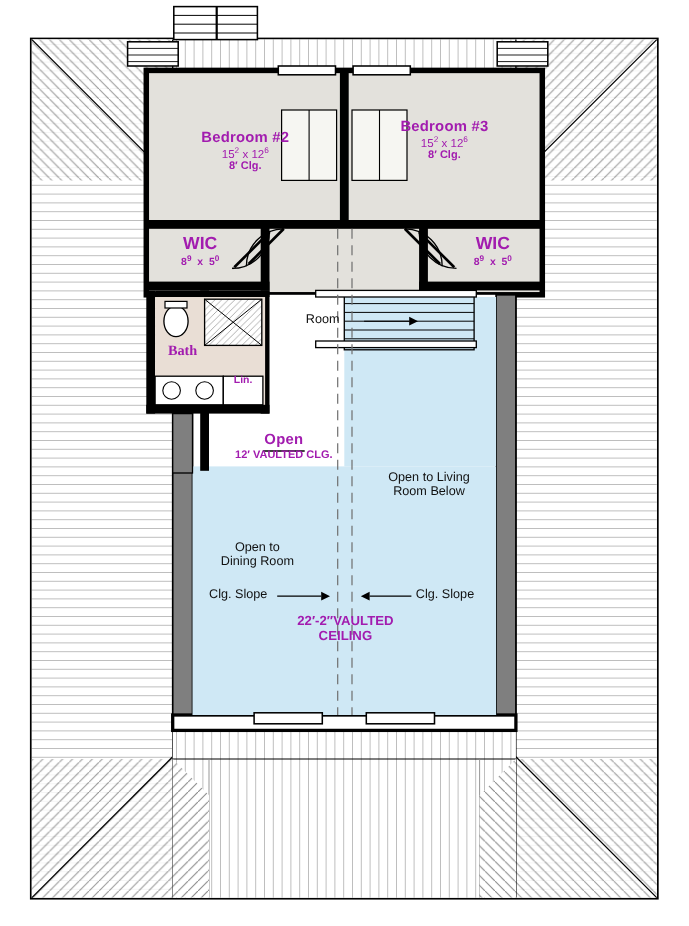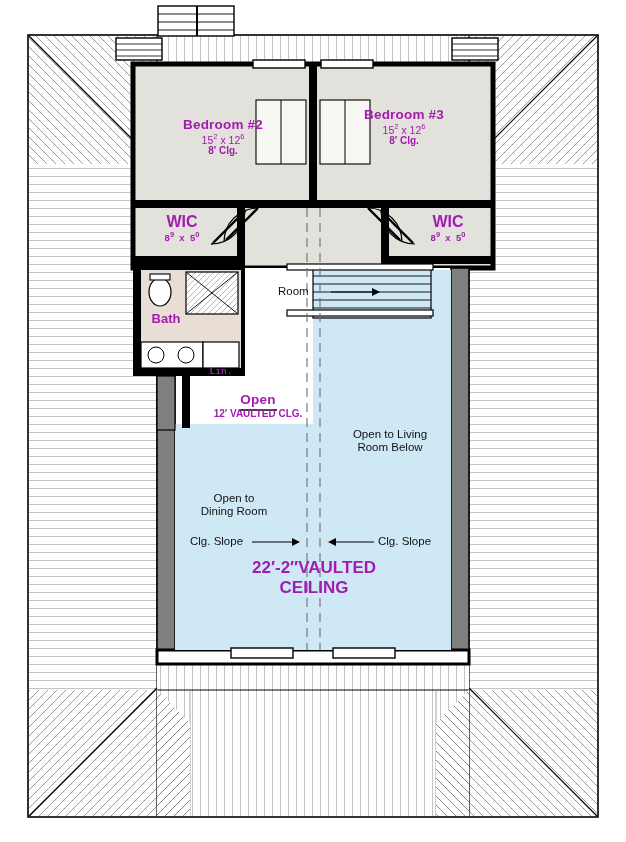--- a/index.html
+++ b/index.html
@@ -50,21 +50,21 @@
   .tiny {
     font-size: 9.5px;
     font-weight: bold;
   }
   .note {
     font-size: 11.5px;
     font-weight: normal;
     color: #111;
   }
   .note-bold {
-    font-size: 17px;
+    font-size: 12px;
     font-weight: bold;
   }
   .sup {
     font-size: 7.5px;
     vertical-align: super;
   }
   .ctr {
     transform: translateX(-50%);
   }
 </style>
@@ -312,23 +312,23 @@
 
 <div class="label ctr" style="left:448px; top:213px;">
   <div class="small-name">WIC</div>
   <div class="tiny">
     <span>8</span><span class="sup">9</span>
     &nbsp;<span>x</span>&nbsp;
     <span>5</span><span class="sup">0</span>
   </div>
 </div>
 
-<div class="label ctr small-name" style="left:166px; top:312px; font-size:13px;">Bath</div>
-
-<div class="label ctr tiny" style="left:221px; top:367px;font-family:Liberation Mono, monospace;">Lin.</div>
+<div class="label ctr small-name" style="left:166px; top:312px; font-size:13px;font-family:Liberation Serif, serif;">Bath</div>
+
+<div class="label ctr tiny" style="left:221px; top:341px;">Lin.</div>
 
 <div class="label note" style="left:278px; top:285px;">Room</div>
 
 <div class="label ctr" style="left:258px; top:392px;">
   <div class="room-name">Open</div>
   <div class="room-clg" style="font-size:10px;text-align:right;">12′ VAULTED CLG.</div>
 </div>
 
 <div class="label ctr note" style="left:234px; top:492px;">
   <div>Open to</div>

